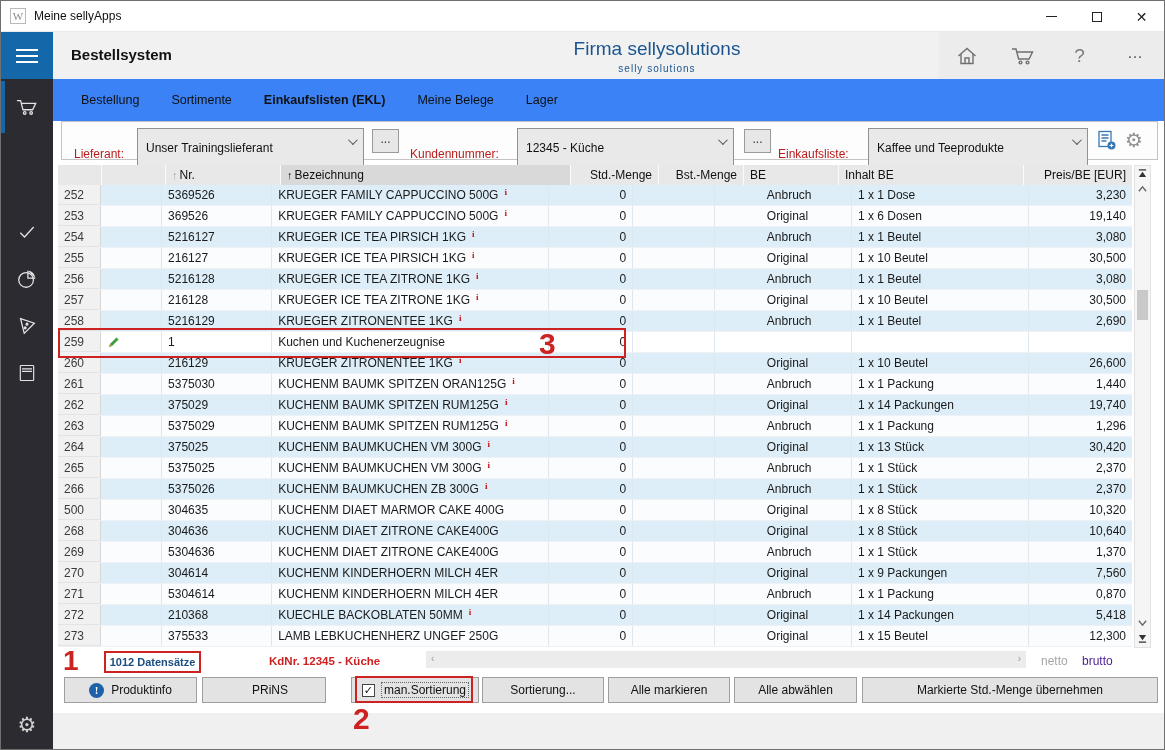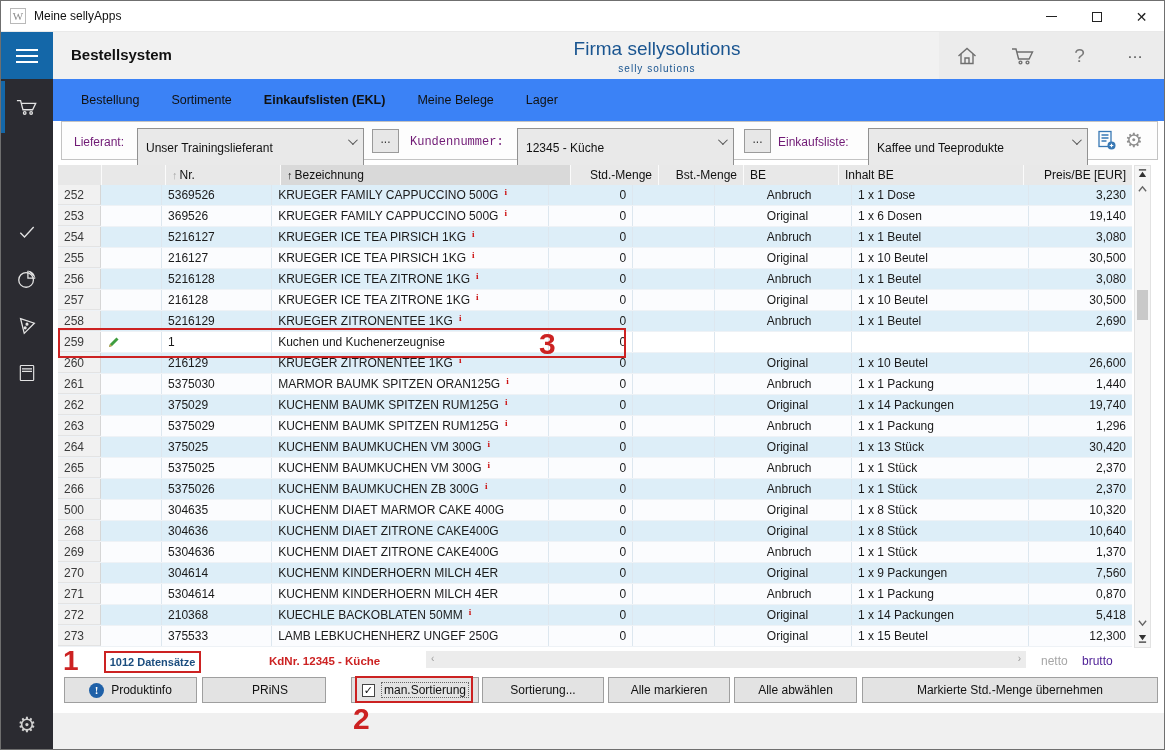--- a/index.html
+++ b/index.html
@@ -35,21 +35,21 @@
   .sb-active-bar { position:absolute; left:0; top:2px; width:4px; height:52px; background:#1467a8; }
   .sb-gear { position:absolute; bottom:12px; left:0; width:52px; text-align:center; color:#d0d0d0; font-size:21px; cursor:pointer; }
 
   
   .tabs { position:absolute; top:78px; left:52px; right:0; height:42px; background:#3b82f6; display:flex; align-items:center; gap:32px; padding-left:28px; }
   .tab { font-size:12.5px; color:#111; cursor:pointer; }
   .tab.active { font-weight:bold; }
 
   
   .filterbar { position:absolute; left:60px; top:120px; width:1097px; height:39px; border:1px solid #c3c3c3; background:#fdfdfd; }
-  .fb-label { position:absolute; top:13px; font-size:12px; color:#701a75; }
+  .fb-label { position:absolute; top:25px; font-size:12px; color:#b91c1c; }
   .select { position:absolute; top:6px; height:39px; background:#e9e9e9; border:1px solid #919191; display:flex; align-items:center; padding:0 24px 0 8px; font-size:12px; color:#111; cursor:pointer; }
   .select .chev { position:absolute; right:8px; top:9px; width:7px; height:7px; border-right:1.4px solid #555; border-bottom:1.4px solid #555; transform:rotate(45deg) translateY(-2px); }
   .mini-btn { position:absolute; top:7px; width:27px; height:24px; background:#e7e7e7; border:1px solid #9a9a9a; text-align:center; line-height:18px; color:#333; cursor:pointer; }
   .fb-icon { position:absolute; top:8px; cursor:pointer; }
   .fb-gear { font-size:20px; color:#8f8f8f; top:6px; }
 
   
   .thead { position:absolute; left:57px; top:164px; height:20px; display:flex; }
   .th { background:#e8e8e8; border-right:1px solid #fbfbfb; font-size:12px; color:#111; display:flex; align-items:center; padding:0 6px; }
   .th.sorted { background:#d9d9d9; }
@@ -195,21 +195,21 @@
       <span class="tab">Lager</span>
     </div>
 
   <div class="filterbar">
     <span class="fb-label" style="left:12px;">Lieferant:</span>
     <div class="select" style="left:75px; width:227px;">
       <span>Unser Trainingslieferant</span>
         <span class="chev"></span>
     </div>
     <div class="mini-btn" style="left:310px;">...</div>
-    <span class="fb-label" style="left:348px;font-family:Liberation Mono, monospace;">Kundennummer:</span>
+    <span class="fb-label" style="left:348px;">Kundennummer:</span>
     <div class="select" style="left:455px; width:217px;">
       <span>12345 - Küche</span>
         <span class="chev"></span>
     </div>
     <div class="mini-btn" style="left:682px;">...</div>
     <span class="fb-label" style="left:716px;">Einkaufsliste:</span>
     <div class="select" style="left:806px; width:220px;">
       <span>Kaffee und Teeprodukte</span>
         <span class="chev"></span>
     </div>
@@ -381,21 +381,21 @@
         <div class="c bst"></div>
         <div class="c be">Original</div>
         <div class="c inhalt">1 x 10 Beutel</div>
         <div class="c preis">26,600</div>
       </div>
       <div class="trow">
         <div class="c rownum">261</div>
         <div class="c icon"></div>
         <div class="c nr">5375030</div>
         <div class="c bez">
-          <span>MARMOR BAUMK SPITZEN ORAN125G</span>
+          <span>KUCHENM BAUMK SPITZEN ORAN125G</span>
           <span class="info-i">i</span>
         </div>
         <div class="c std">0</div>
         <div class="c bst"></div>
         <div class="c be">Anbruch</div>
         <div class="c inhalt">1 x 1 Packung</div>
         <div class="c preis">1,440</div>
       </div>
       <div class="trow alt">
         <div class="c rownum">262</div>

